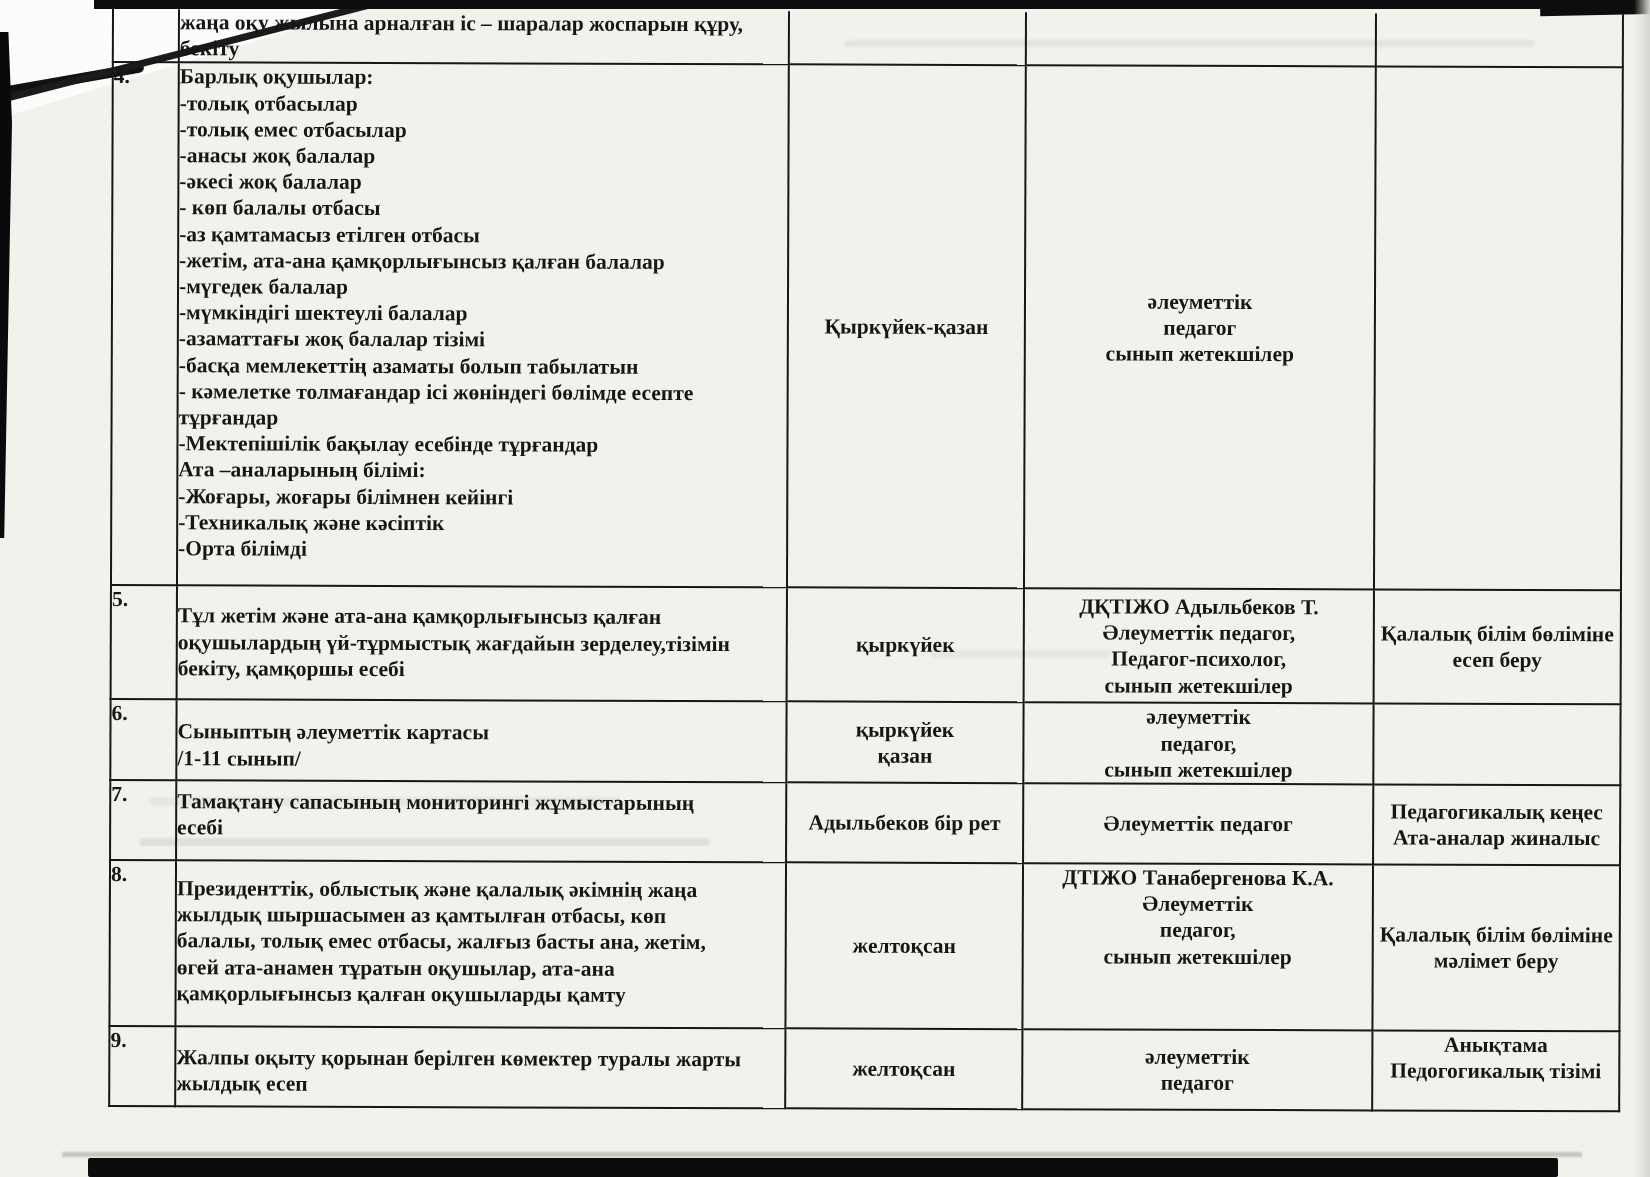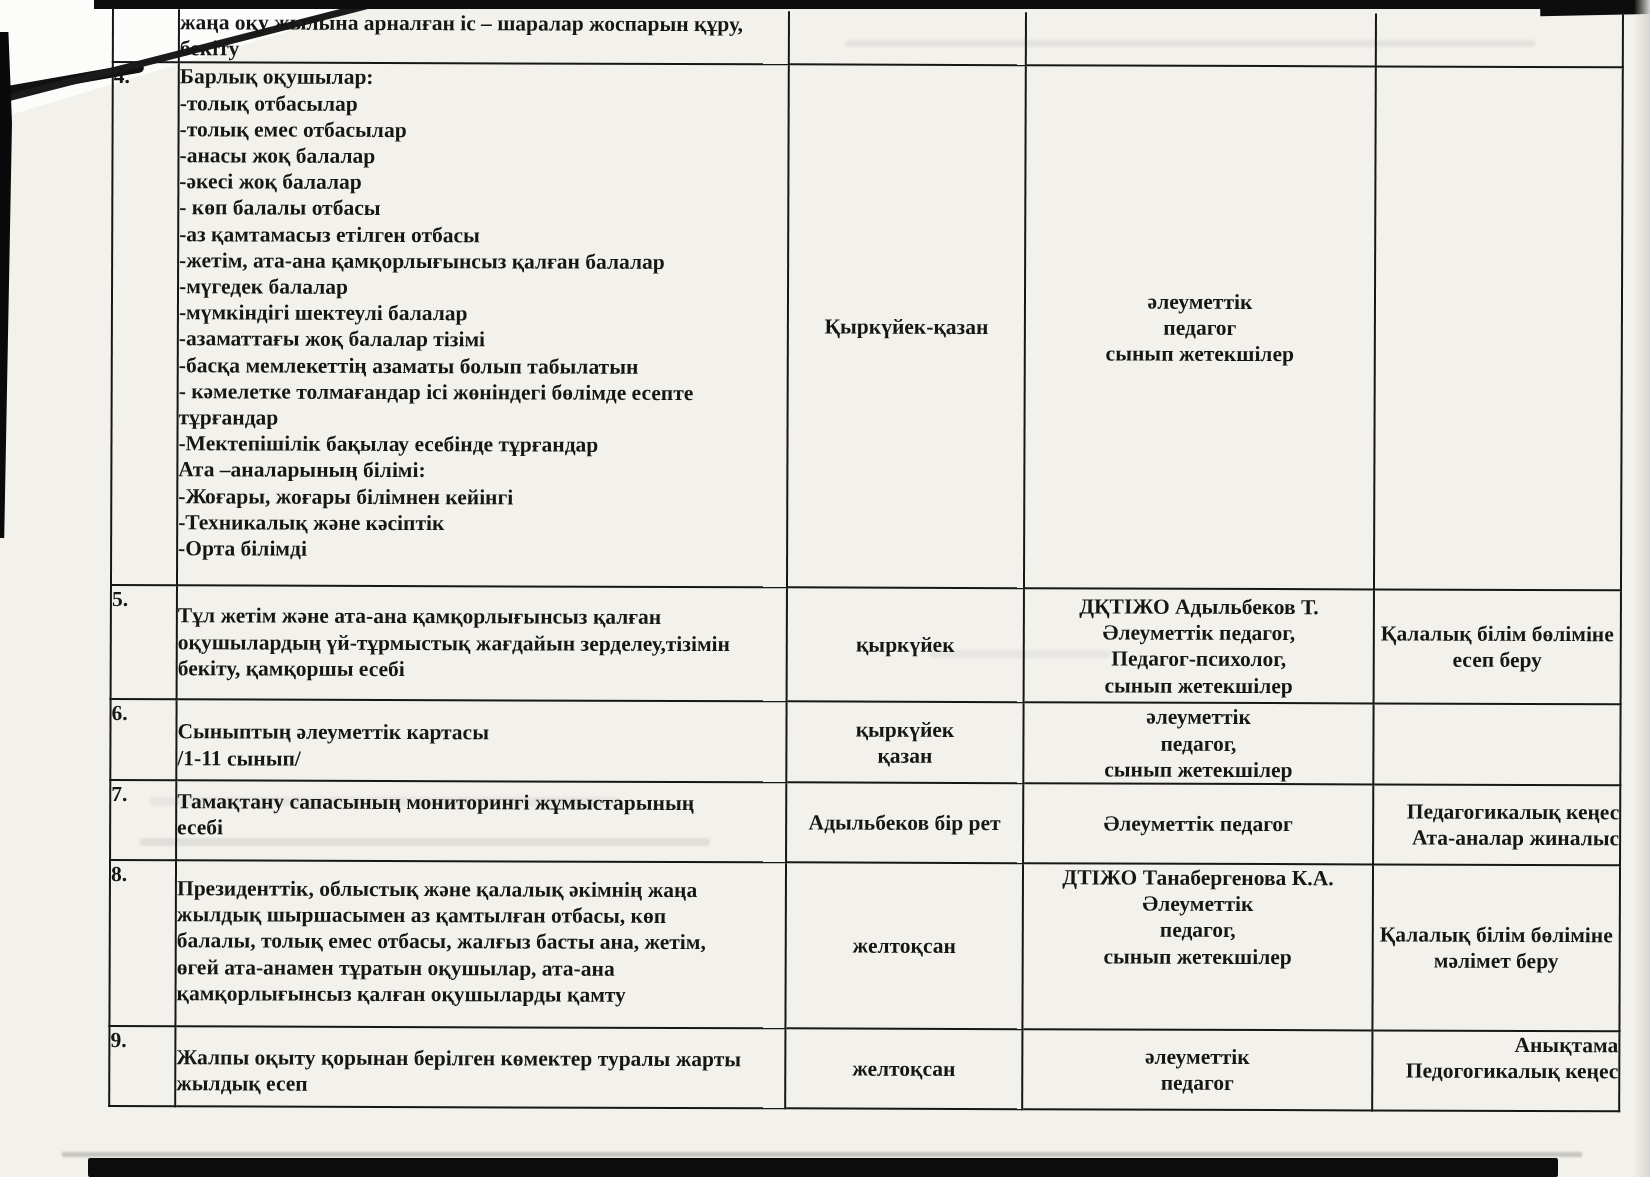--- a/index.html
+++ b/index.html
@@ -40,21 +40,21 @@
     border:2.5px solid #171717;
     font-size:21.5px;line-height:26.2px;
     padding:0;overflow:hidden;
   }
   tr.r0 td{border-top:none;}
   td.num{vertical-align:top;text-align:left;padding:2px 0 0 9px;font-size:22px;}
   td.task{vertical-align:top;text-align:left;padding:2px 8px 0 11px;white-space:pre-line;}
   td.timing{vertical-align:middle;text-align:center;white-space:pre-line;}
   td.resp{vertical-align:middle;text-align:center;white-space:pre-line;line-height:26px;}
   td.report{vertical-align:middle;text-align:center;white-space:pre-line;padding:0 8px;}
-  td.left{text-align:right;padding-left:14px;}
+  td.left{text-align:center;padding-left:14px;}
   td.top{vertical-align:top;padding-top:6px;}
 </style>
 </head>
 <body>
 
 <div class="stage">
 
   <div class="fold"></div>
   <div class="fold-edge2"></div>
   <div class="fold-edge"></div>
@@ -169,17 +169,17 @@
     </tr>
 
     <tr style="height:80px">
       <td class="num">9.</td>
       <td class="task" style="padding-top:17px">Жалпы оқыту қорынан берілген көмектер туралы жарты
 жылдық есеп</td>
       <td class="timing">желтоқсан</td>
       <td class="resp">әлеуметтік
 педагог</td>
       <td class="report left top">Анықтама
-Педогогикалық кеңес</td>
+Педогогикалық тізімі</td>
     </tr>
   </tbody>
     </table>
 </div>
 
 </body></html>

